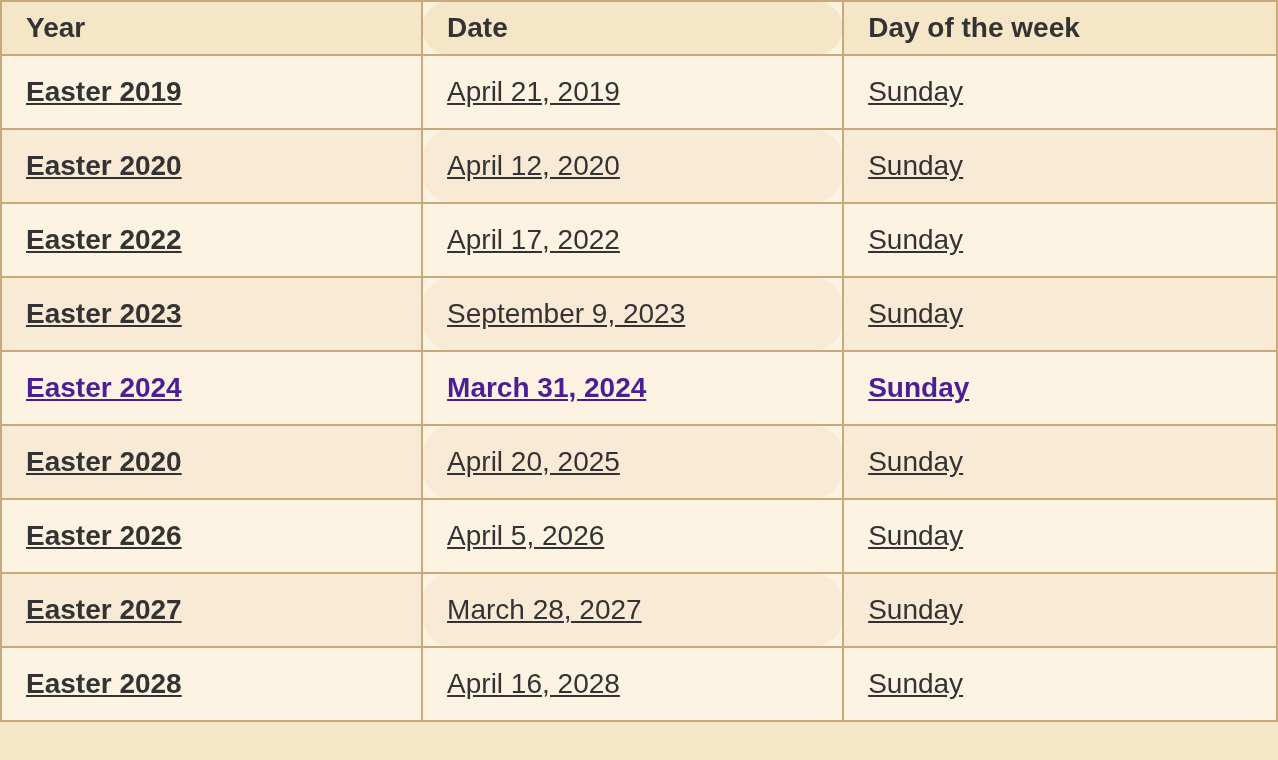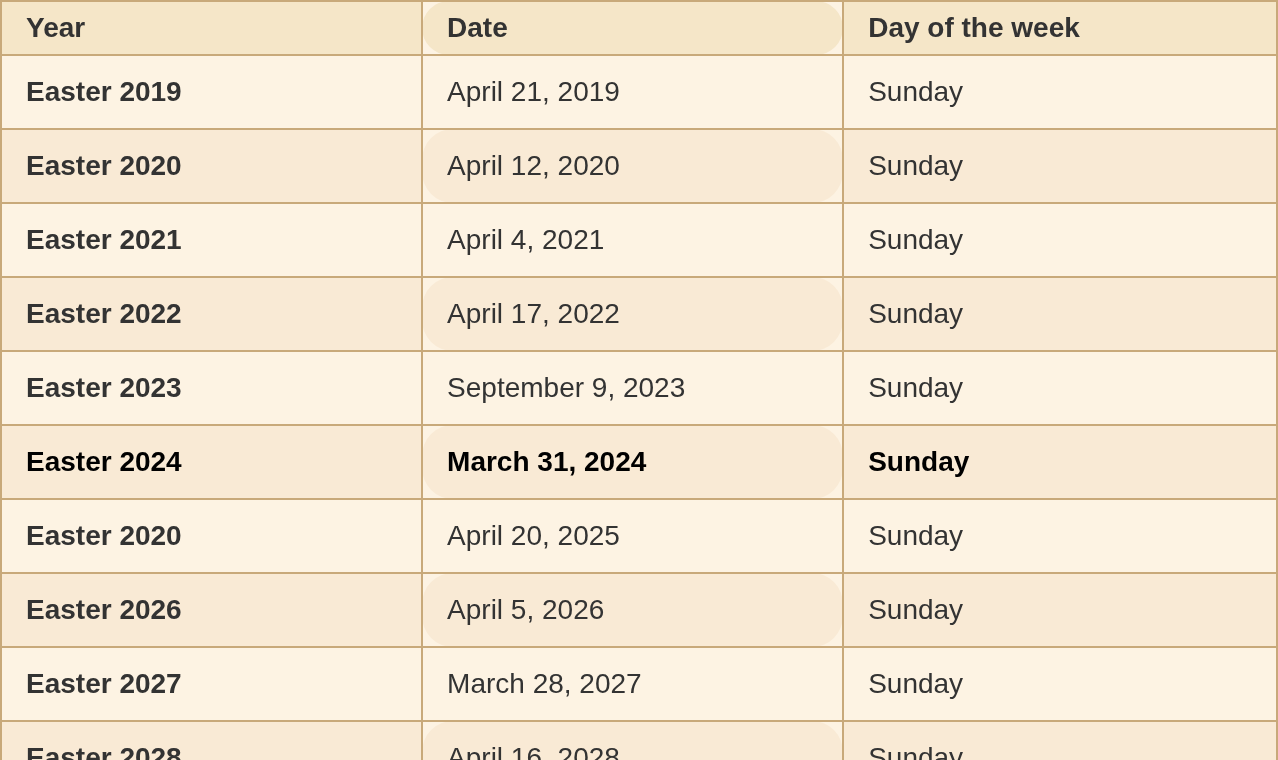--- a/index.html
+++ b/index.html
@@ -38,32 +38,33 @@
       padding: 10px 24px;
       text-align: left;
       border: 2px solid #c8a97a;
     }
 
     tbody tr td {
       padding: 20px 24px;
       font-size: 28px;
       color: #333;
       border: 2px solid #c8a97a;
+      text-decoration: underline;
     }
 
     tbody tr:nth-child(odd) {
       background-color: #fdf3e3;
     }
 
     tbody tr:nth-child(even) {
       background-color: #f9ead5;
     }
 
     .highlighted-row td {
-      color: #000000;
+      color: #4c1d95;
       font-weight: bold;
     }
 
     .year-col {
       width: 33%;
       font-weight: bold;
     }
 
     .date-col {
       width: 33%;
@@ -92,25 +93,20 @@
           <td class="year-col">Easter 2019</td>
           <td class="date-col">April 21, 2019</td>
           <td class="day-col">Sunday</td>
         </tr>
         <tr>
           <td class="year-col">Easter 2020</td>
           <td class="date-col">April 12, 2020</td>
           <td class="day-col">Sunday</td>
         </tr>
         <tr>
-          <td class="year-col">Easter 2021</td>
-          <td class="date-col">April 4, 2021</td>
-          <td class="day-col">Sunday</td>
-        </tr>
-        <tr>
           <td class="year-col">Easter 2022</td>
           <td class="date-col">April 17, 2022</td>
           <td class="day-col">Sunday</td>
         </tr>
         <tr>
           <td class="year-col">Easter 2023</td>
           <td class="date-col">September 9, 2023</td>
           <td class="day-col">Sunday</td>
         </tr>
         <tr class="highlighted-row">

